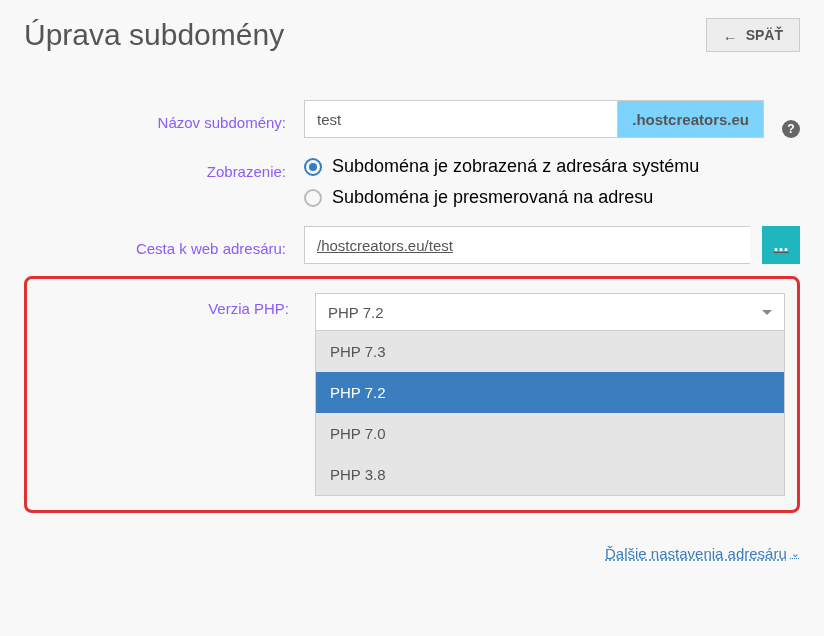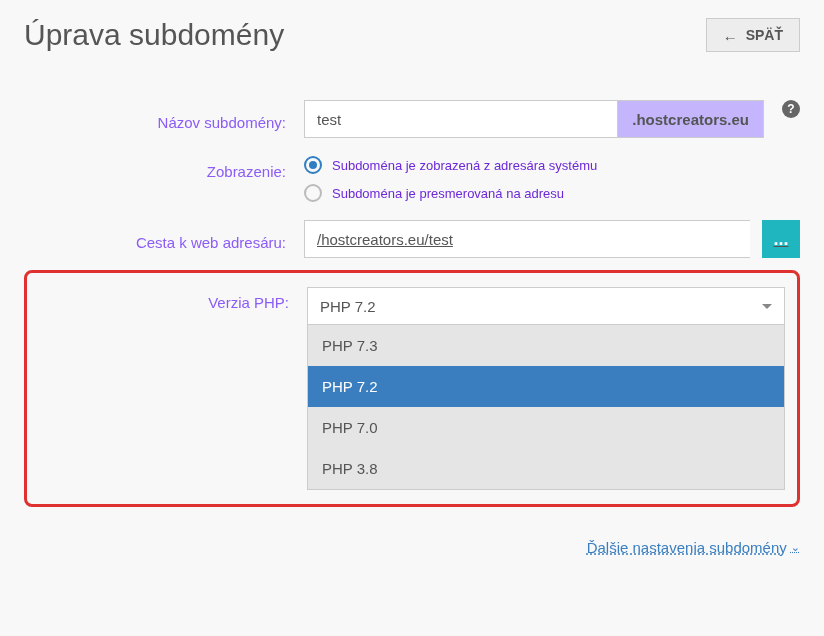--- a/index.html
+++ b/index.html
@@ -58,38 +58,38 @@
       width: 280px;
       text-align: right;
       padding-right: 18px;
       font-size: 15px;
       color: #8b5cf6;
       padding-top: 7px;
     }
     .field-col {
       flex: 1;
       display: flex;
-      align-items: flex-start;
+      align-items: flex-end;
       gap: 10px;
     }
     .text-input {
       flex: 1;
       border: 1px solid #ccc;
       background: #fff;
       padding: 9px 12px;
       font-size: 15px;
       color: #555;
       height: 38px;
     }
     .subdomain-group {
       display: flex;
       flex: 1;
     }
     .suffix {
-      background: #c4b5fd;
+      background: #7dd3fc;
       border: 1px solid #ccc;
       border-left: none;
       padding: 9px 14px;
       font-size: 15px;
       font-weight: 600;
       color: #555;
       display: flex;
       align-items: center;
       white-space: nowrap;
     }
@@ -108,22 +108,22 @@
     }
     .radio-group {
       display: flex;
       flex-direction: column;
       gap: 10px;
     }
     .radio-item {
       display: flex;
       align-items: center;
       gap: 10px;
-      font-size: 13px;
-      color: #6d28d9;
+      font-size: 18px;
+      color: #000000;
       cursor: pointer;
     }
     .radio {
       width: 18px;
       height: 18px;
       border: 2px solid #bbb;
       border-radius: 50%;
       position: relative;
       flex-shrink: 0;
     }
@@ -155,20 +155,21 @@
       justify-content: center;
     }
     .highlight-box {
       border: 3px solid #e03131;
       border-radius: 8px;
       padding: 14px 0 14px 0;
       margin-top: -6px;
     }
     .highlight-box .form-row {
       align-items: flex-start;
+      gap: 8px;
     }
     .php-select-wrap {
       flex: 1;
       position: relative;
     }
     .php-select {
       border: 1px solid #ccc;
       background: #fff;
       padding: 9px 12px;
       font-size: 15px;
@@ -293,18 +294,18 @@
                 <div class="php-option">PHP 3.8</div>
               </div>
             </div>
           </div>
         </div>
       </div>
     </div>
 
     <div class="more-link-row">
       <a class="more-link">
-        <span>Ďalšie nastavenia subdomény</span>
+        <span>Ďalšie nastavenia adresáru</span>
         <span class="chevron-down">⌄</span>
       </a>
     </div>
   </div>
 </div>
 
 </body></html>

